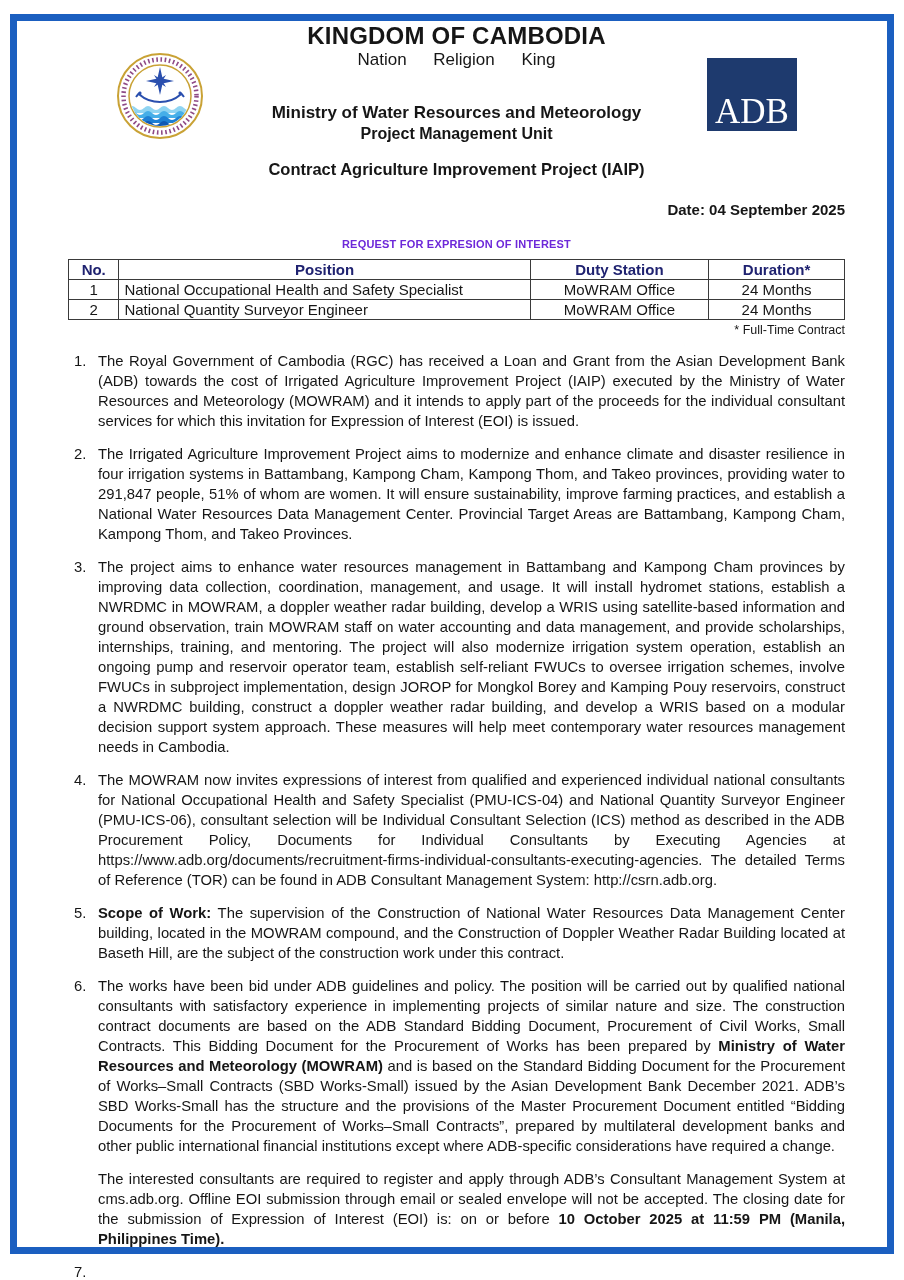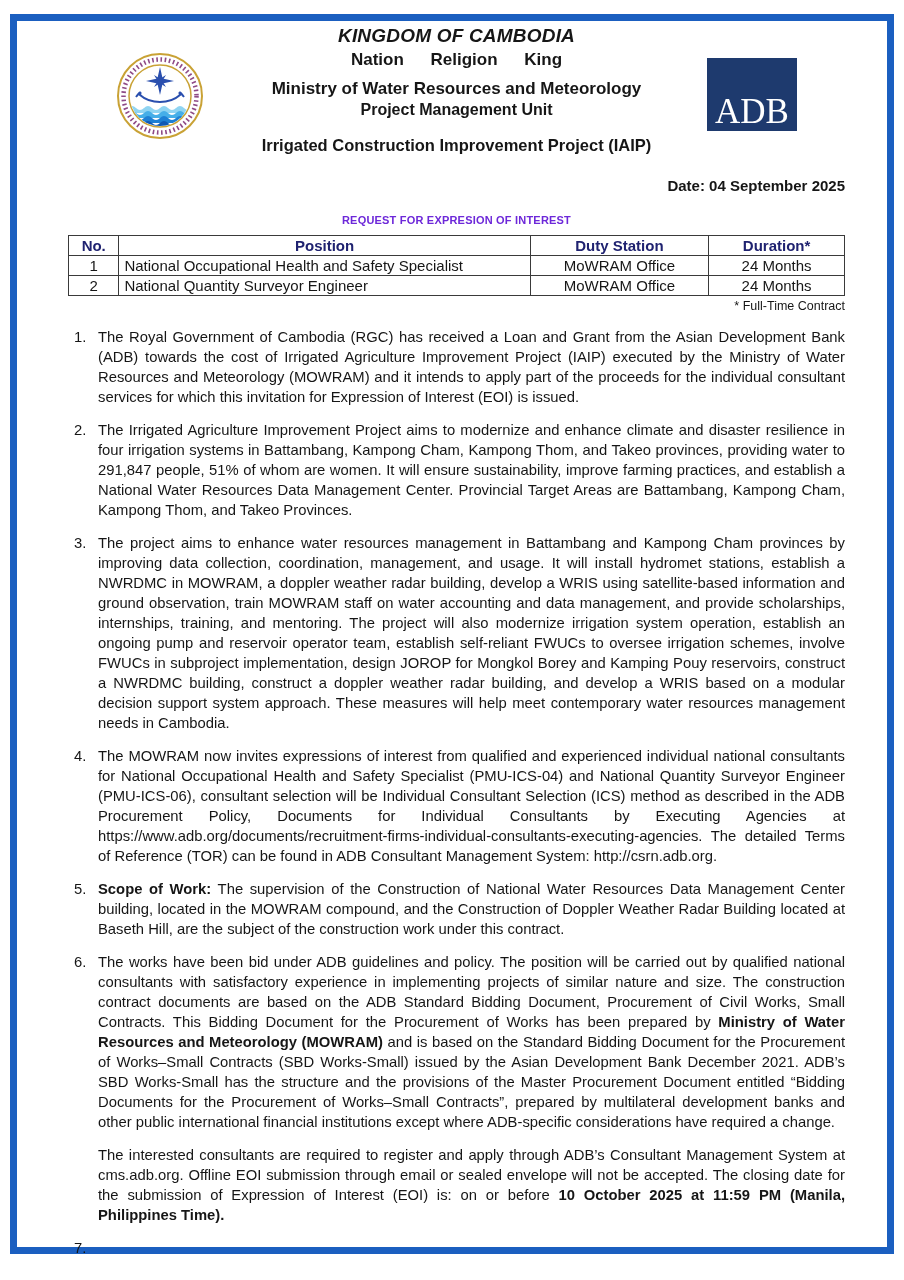--- a/index.html
+++ b/index.html
@@ -9,23 +9,23 @@
   }
   .frame{
     position:absolute;left:10px;right:10px;top:14px;bottom:26px;
     border:7px solid #1b5fc0;pointer-events:none;
   }
   .content{
     position:absolute;left:68px;right:59px;top:24px;
   }
   
   .hdr{position:relative;text-align:center;}
-  .kingdom{font-size:19px;font-weight:bold;line-height:24px;letter-spacing:.2px;font-style:italic;}
-  .motto{font-size:17px;font-weight:bold;line-height:23px;word-spacing:22px;}
-  .ministry{font-size:17px;font-weight:bold;line-height:21px;margin-top:7px;}
+  .kingdom{font-size:24px;font-weight:bold;line-height:24px;letter-spacing:.2px;}
+  .motto{font-size:17px;font-weight:normal;line-height:23px;word-spacing:22px;}
+  .ministry{font-size:17px;font-weight:bold;line-height:21px;margin-top:31px;}
   .unit{font-size:16px;font-weight:bold;line-height:21px;}
   .project{font-size:16.5px;font-weight:bold;line-height:21px;margin-top:15px;}
   .seal{position:absolute;left:48px;top:28px;width:88px;height:88px;}
   .adb-logo{
     position:absolute;right:48px;top:34px;width:90px;height:73px;background:#1e3a6e;
     display:flex;align-items:flex-end;justify-content:center;text-align:center;
   }
   .adb-logo span{
     color:#ffffff;font-family:"Liberation Serif",serif;font-size:35px;line-height:38px;
     letter-spacing:0px;
@@ -86,21 +86,21 @@
     </svg>
 
     <div class="adb-logo">
       <span>ADB</span>
     </div>
 
     <div class="kingdom">KINGDOM OF CAMBODIA</div>
     <div class="motto">Nation Religion King</div>
     <div class="ministry">Ministry of Water Resources and Meteorology</div>
     <div class="unit">Project Management Unit</div>
-    <div class="project">Irrigated Construction Improvement Project (IAIP)</div>
+    <div class="project">Contract Agriculture Improvement Project (IAIP)</div>
   </div>
 
   <div class="dateline">Date: 04 September 2025</div>
 
   <div class="eoi-title">REQUEST FOR EXPRESION OF INTEREST</div>
 
   <table class="eoi">
     <colgroup>
         <col style="width: 6.5%;">
         <col style="width: 53%;">

